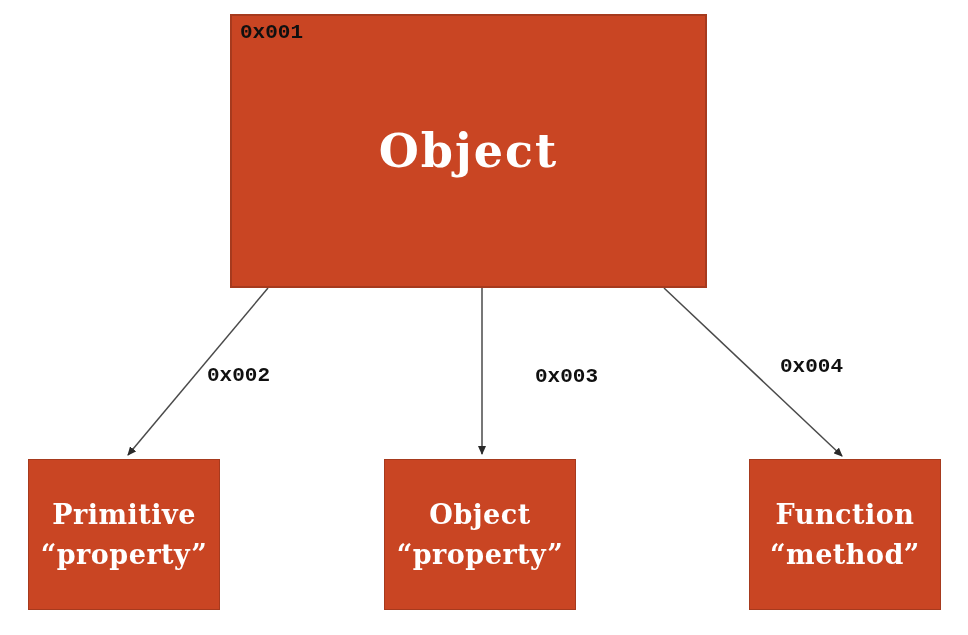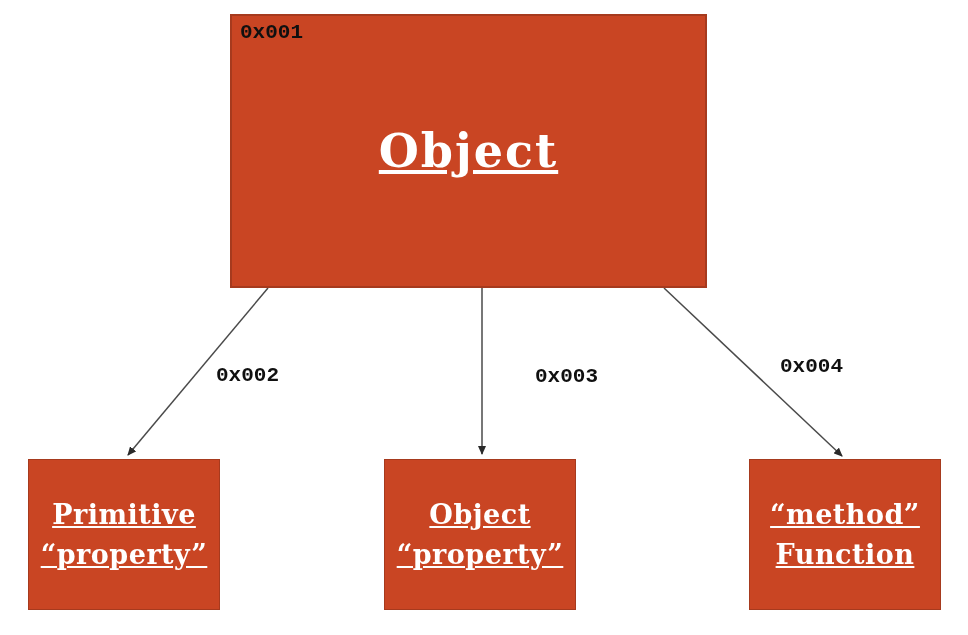--- a/index.html
+++ b/index.html
@@ -33,42 +33,41 @@
   #arrowhead path { fill: #2A2A2A; }
   .node {
     position: absolute;
     background: var(--box-fill);
     border: 2px solid var(--box-border);
     color: var(--box-text);
     display: flex;
     align-items: center;
     justify-content: center;
     text-align: center;
-    text-decoration: underline;
   }
   .root-node {
     left: 230px; top: 14px;
     width: 477px; height: 274px;
   }
   .root-title {
     font-size: 46px;
     font-weight: 700;
     letter-spacing: 2px;
     color: var(--box-text);
   }
   .addr-label {
     position: absolute;
     font-family: "Liberation Mono", monospace;
     font-weight: 700;
     font-size: 21px;
     color: var(--label-text);
     white-space: nowrap;
   }
   .root-addr { left: 8px; top: 5px; position: absolute; }
-  .edge-label-1 { left: 216px; top: 364px; text-align: right; }
+  .edge-label-1 { left: 207px; top: 364px; text-align: right; }
   .edge-label-2 { left: 489px; top: 365px; margin-left: 46px; }
   .edge-label-3 { left: 768px; top: 355px; margin-left: 12px; }
   .child-node {
     top: 459px;
     width: 192px; height: 151px;
     border-width: 1.5px;
   }
   .child-node-1 { left: 28px; }
   .child-node-2 { left: 384px; }
   .child-node-3 { left: 749px; }
@@ -113,18 +112,18 @@
 
   <div class="node child-node child-node-2">
     <div class="child-text">
       <div>Object</div>
       <div>“property”</div>
     </div>
   </div>
 
   <div class="node child-node child-node-3">
     <div class="child-text">
+      <div>Function</div>
       <div>“method”</div>
-      <div>Function</div>
     </div>
   </div>
 
 </div>
 
 </body></html>

